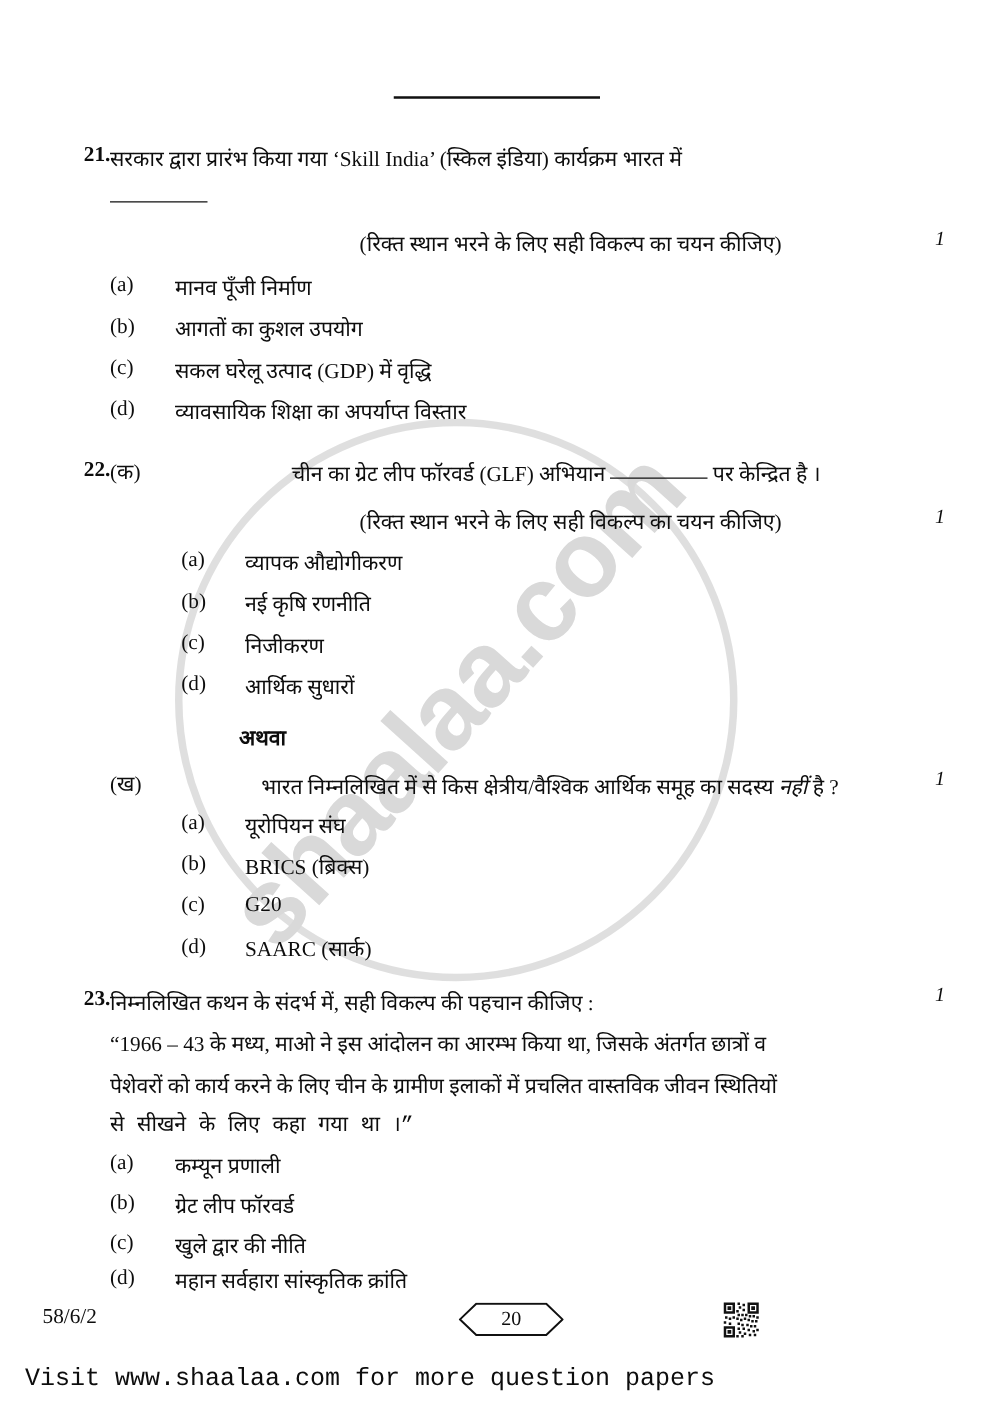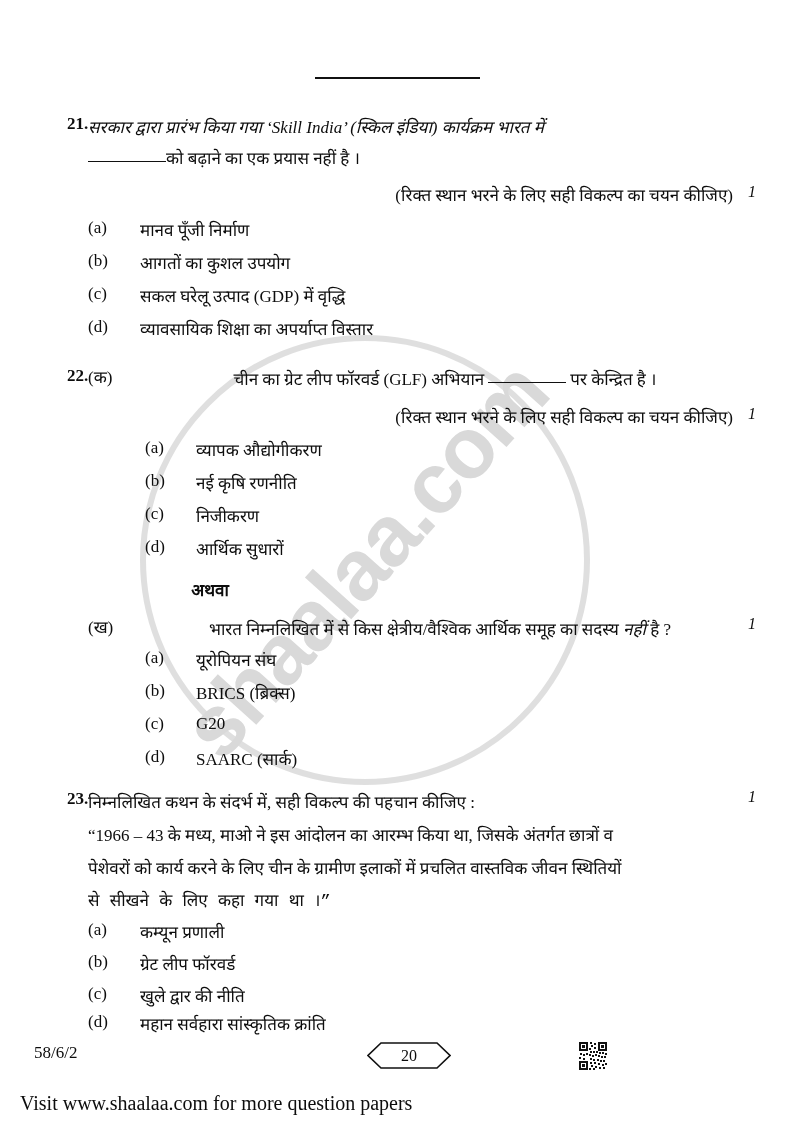--- a/index.html
+++ b/index.html
@@ -116,21 +116,21 @@
 
   .centered {
     position: absolute;
     width: 800px;
     text-align: center;
     font-size: 17px;
   }
   .right-note {
     position: absolute;
     font-size: 17px;
-    text-align: right;
+    text-align: center;
   }
   .bold { font-weight: bold; }
   .ital { font-style: italic; }
 
   .blank-line {
     display: inline-block;
     border-bottom: 1.5px solid #111;
     vertical-align: 2px;
   }
 
@@ -160,46 +160,46 @@
     position: absolute;
     left: 578px;
     top: 1041px;
     width: 30px;
     height: 30px;
   }
   .shaalaa-bar {
     position: absolute;
     left: 20px;
     top: 1092px;
-    font-family: Liberation Serif, serif;
+    font-family: Liberation Mono, monospace;
     font-size: 20px;
     color: #0d0d0d;
   }
 </style>
 </head>
 <body>
 
 <div id="watermark">
   <div class="ring"></div>
   <div class="wm-text">shaalaa.com</div>
 </div>
 
 <div id="page">
 
   <div class="top-rule"></div>
 
   <div class="q-block">
     <div class="qnum" style="top:114px;">21.</div>
-    <div class="qtext l1" style="top:112px;font-style:italic;">
+    <div class="qtext l1" style="top:112px;">
       <div class="justify-row">
         <span>सरकार द्वारा प्रारंभ किया गया ‘Skill India’ (स्किल इंडिया) कार्यक्रम भारत में</span>
       </div>
     </div>
     <div class="qtext l1" style="top:143px;">
-      <span class="blank-line" style="width:78px;"></span><span>को बढ़ाने का एक प्रयास नहीं है ।</span>
+      <span class="blank-line" style="width:78px;"></span>
     </div>
     <div class="right-note" style="top:183px; left:180px; width:553px;">(रिक्त स्थान भरने के लिए सही विकल्प का चयन कीजिए)</div>
     <div class="marks" style="top:183px;">1</div>
 
     <div class="opt ind1" style="top:218px;">
       <span class="tag">(a)</span>
       <span class="txt">मानव पूँजी निर्माण</span>
     </div>
     <div class="opt ind1" style="top:251px;">
       <span class="tag">(b)</span>

